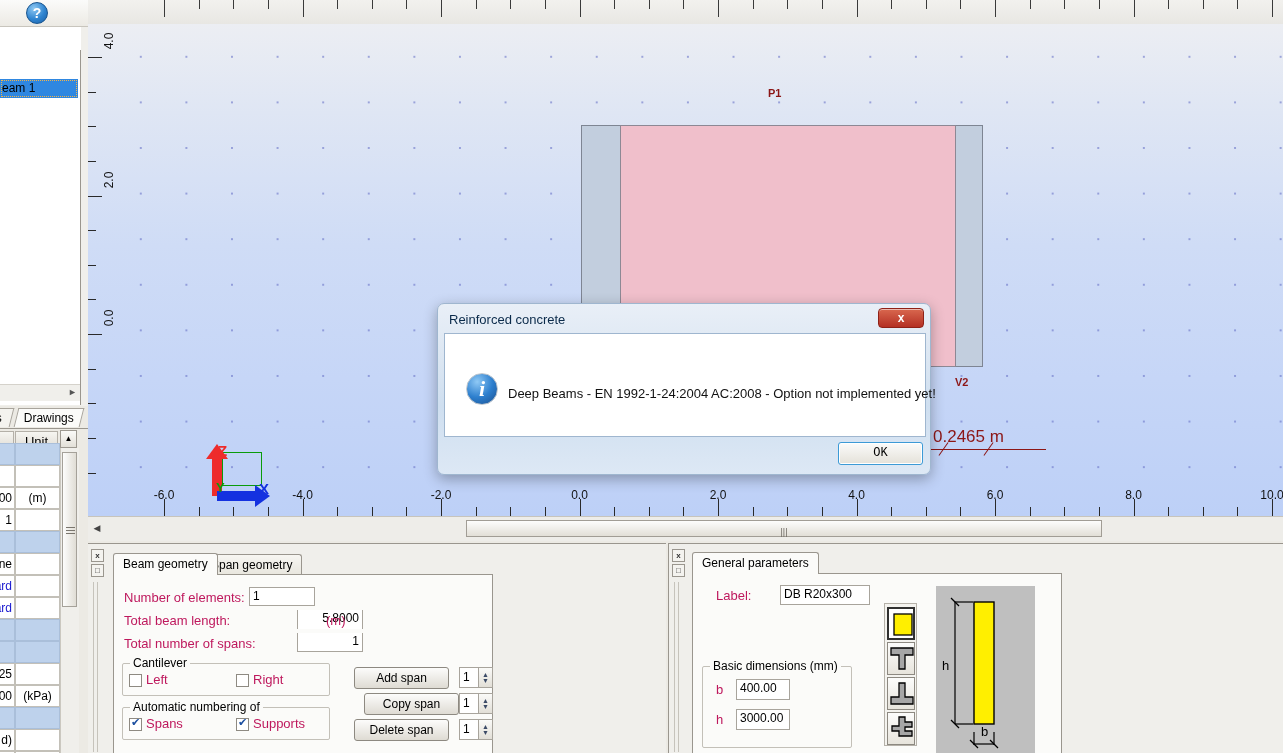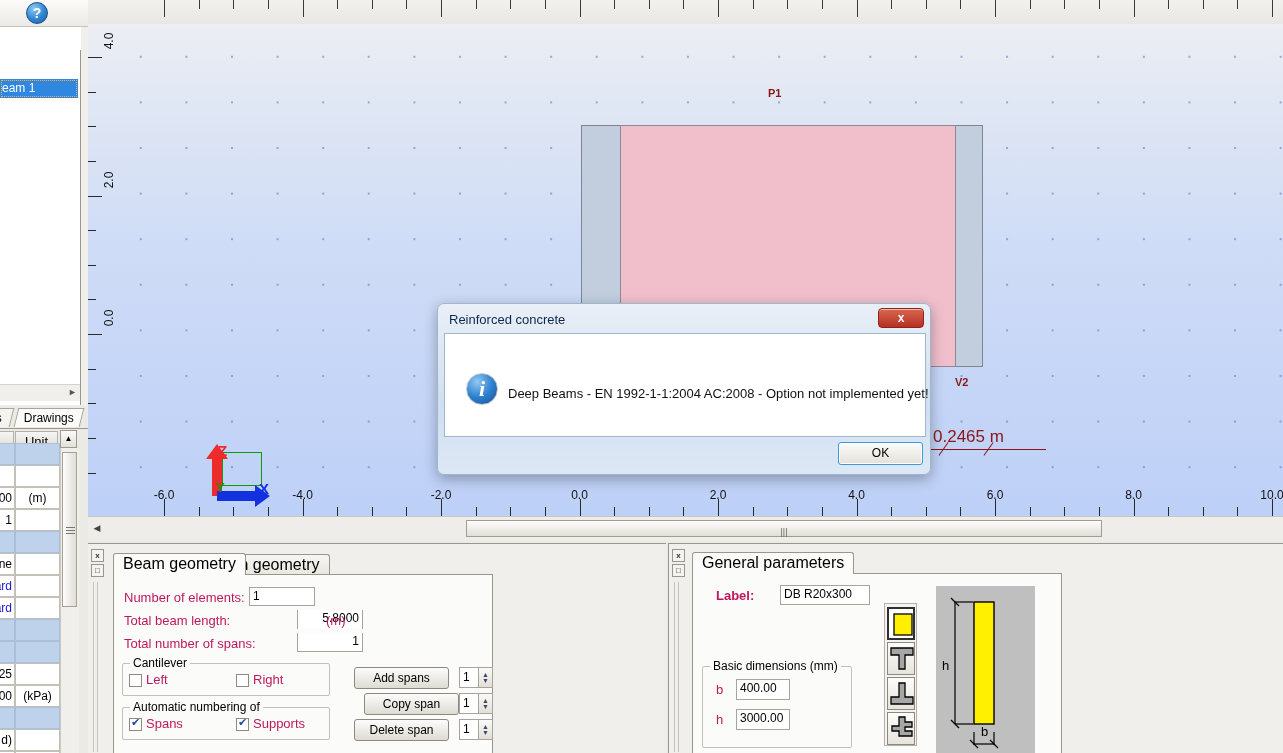--- a/index.html
+++ b/index.html
@@ -14,21 +14,21 @@
       background:linear-gradient(#fbfbfa,#eceae4);border-bottom:1px solid #c8c5bd;}
   #help-icon{position:absolute;left:26px;top:2px;width:22px;height:22px;border-radius:50%;
       background:radial-gradient(circle at 35% 28%,#8ec8f2 0%,#2f84d0 55%,#1c5fa5 100%);
       border:1px solid #17548f;color:#fff;font-weight:bold;font-size:14px;
       text-align:center;line-height:21px;box-sizing:border-box;}
   #obj-toolbar{position:absolute;left:0;top:27px;width:81px;height:23px;background:#fff;
       border-bottom:1px solid #d5d2cb;}
   #obj-list{position:absolute;left:0;top:50px;width:81px;height:355px;background:#fff;
       border-right:1px solid #9a968e;box-sizing:border-box;}
   #obj-item{position:absolute;left:0;top:29px;width:78px;height:19px;background:#2f87e0;
-      color:#ffffff;font-size:12px;line-height:19px;padding-left:2px;box-sizing:border-box;
+      color:#000000;font-size:12px;line-height:19px;padding-left:2px;box-sizing:border-box;
       outline:1px dotted #f2b44a;outline-offset:-2px;}
   #obj-hscroll{position:absolute;left:0;top:384px;width:80px;height:16px;
       background:#f0efeb;border-top:1px solid #d5d2cb;}
   #obj-hscroll .arr{position:absolute;right:3px;top:2px;font-size:9px;color:#555;}
   #tabstrip{position:absolute;left:0;top:406px;width:88px;height:22px;background:#eceae4;}
   .vtab{position:absolute;height:19px;line-height:19px;font-size:12px;background:#f4f3ef;
       border:1px solid #a8a49c;border-bottom:none;text-align:center;box-sizing:border-box;
       transform:skewX(-14deg);}
   .vtab span{display:inline-block;transform:skewX(14deg);}
   #tab-frag{left:-14px;top:2px;width:26px;}
@@ -127,34 +127,34 @@
   #dlg-ico{position:absolute;left:466px;top:373px;width:32px;height:32px;border-radius:50%;
       background:radial-gradient(circle at 34% 26%,#8fc9f5 0%,#2d7fce 52%,#1a4f8f 100%);
       border:1px solid #bfc6cd;color:#fff;font-family:"Liberation Serif",serif;
       font-style:italic;font-weight:bold;font-size:22px;text-align:center;line-height:30px;
       box-sizing:border-box;}
   #dlg-msg{position:absolute;left:508px;top:386px;font-size:13px;color:#111;}
   #dlg-foot{position:absolute;left:6px;top:133px;width:482px;height:33px;}
   #dlg-ok{position:absolute;left:394px;top:5px;width:85px;height:23px;
       background:linear-gradient(#fbfbfa,#e4e1d9);border:1px solid #3c9ad6;border-radius:3px;
       box-shadow:inset 0 0 0 1px #fff;font-size:12px;text-align:center;line-height:21px;
-      box-sizing:border-box;}
+      box-sizing:border-box;font-family:Liberation Mono, monospace;}
 
   
   .panel{position:absolute;bottom:0;background:#f0efeb;}
   #panelA{left:88px;top:543px;width:578px;height:210px;border-top:1px solid #9a968e;}
   #panelB{left:668px;top:543px;width:615px;height:210px;border-left:1px solid #9a968e;
       border-top:1px solid #9a968e;}
   .pinbtns{position:absolute;left:3px;top:5px;width:14px;}
   .pinbtns div{width:13px;height:13px;border:1px solid #9a968e;background:#f4f3ef;
       font-size:8px;text-align:center;line-height:11px;box-sizing:border-box;margin-bottom:2px;
       font-weight:bold;color:#333;}
   .pingrip{position:absolute;left:5px;top:38px;width:8px;height:170px;}
   .pingrip i{position:absolute;top:0;width:1px;height:170px;background:#c6c3bb;}
-  .ptab{position:absolute;height:21px;line-height:20px;padding:0 9px;font-size:16px;
+  .ptab{position:absolute;height:21px;line-height:20px;padding:0 9px;font-size:12px;
       border:1px solid #9a968e;border-bottom:none;box-sizing:border-box;
       border-radius:3px 3px 0 0;background:linear-gradient(#f7f6f2,#e8e6de);}
   .ptab.on{background:#fbfbf9;z-index:3;height:22px;}
   .pbox{position:absolute;border:1px solid #9a968e;background:#fbfbf9;box-sizing:border-box;}
   .fld{position:absolute;font-size:13px;color:#be185d;}
   .inp{position:absolute;background:#fff;border:1px solid #a8a49c;box-sizing:border-box;
       height:19px;line-height:17px;font-size:12px;padding:0 3px;}
   .inp.r{text-align:right;margin-left:48px;}
   .grp{position:absolute;border:1px solid #c3c0b8;box-sizing:border-box;border-radius:2px;}
   .grp>.lg{position:absolute;left:7px;top:-8px;background:#fbfbf9;padding:0 3px;font-size:12px;}
@@ -422,21 +422,21 @@
 
 <div id="dlg">
   <div id="dlg-title">Reinforced concrete</div>
   <div id="dlg-close">x</div>
   <div id="dlg-body"></div>
   <div id="dlg-foot">
     <div id="dlg-ok">OK</div>
   </div>
 </div>
 <div id="dlg-ico">i</div>
-<div id="dlg-msg">Deep Beams - EN 1992-1-1:2004 AC:2008 - Option not implemented yet!</div>
+<div id="dlg-msg">Deep Beams - EN 1992-1-24:2004 AC:2008 - Option not implemented yet!</div>
 
 <div class="panel" id="panelA">
   <div class="pinbtns">
     <div>x</div>
     <div>□</div>
   </div>
   <div class="pingrip">
     <i style="left:0"></i>
       <i style="left:4px"></i>
     </div>
@@ -466,21 +466,21 @@
     </div>
 
     <div class="grp" style="left:8px;top:132px;width:208px;height:33px;">
       <span class="lg">Automatic numbering of</span>
       <div class="cb on" style="left:6px;top:10px;"></div>
       <div class="fld" style="left:23px;top:8px;">Spans</div>
       <div class="cb on" style="left:113px;top:10px;"></div>
       <div class="fld" style="left:130px;top:8px;">Supports</div>
     </div>
 
-    <div class="btn" style="left:240px;top:92px;width:95px;">Add spans</div>
+    <div class="btn" style="left:240px;top:92px;width:95px;">Add span</div>
     <div class="spin" style="left:345px;top:92px;">
       <span>1</span>
       <span class="ar">
           <b class="u">▲</b>
           <b class="d">▼</b>
         </span></div>
 
     <div class="btn" style="left:250px;top:118px;width:95px;">Copy span</div>
     <div class="spin" style="left:345px;top:118px;">
       <span>1</span>
@@ -505,21 +505,21 @@
     <div>□</div>
   </div>
   <div class="pingrip">
     <i style="left:0"></i>
       <i style="left:4px"></i>
     </div>
 
   <div class="ptab on" style="left:23px;top:8px;">
     <span>General parameters</span></div>
   <div class="pbox" style="left:23px;top:29px;width:370px;height:181px;">
-    <div class="fld" style="left:23px;top:14px;font-weight:bold;">Label:</div>
+    <div class="fld" style="left:23px;top:14px;">Label:</div>
     <div class="inp" style="left:87px;top:11px;width:90px;height:20px;">DB R20x300</div>
 
     <div class="grp" style="left:9px;top:92px;width:150px;height:82px;">
       <span class="lg">Basic dimensions (mm)</span>
       <div class="fld" style="left:13px;top:15px;">b</div>
       <div class="inp" style="left:33px;top:12px;width:54px;height:21px;">400.00</div>
       <div class="fld" style="left:13px;top:45px;">h</div>
       <div class="inp" style="left:33px;top:42px;width:54px;height:21px;">3000.00</div>
     </div>
   </div>

